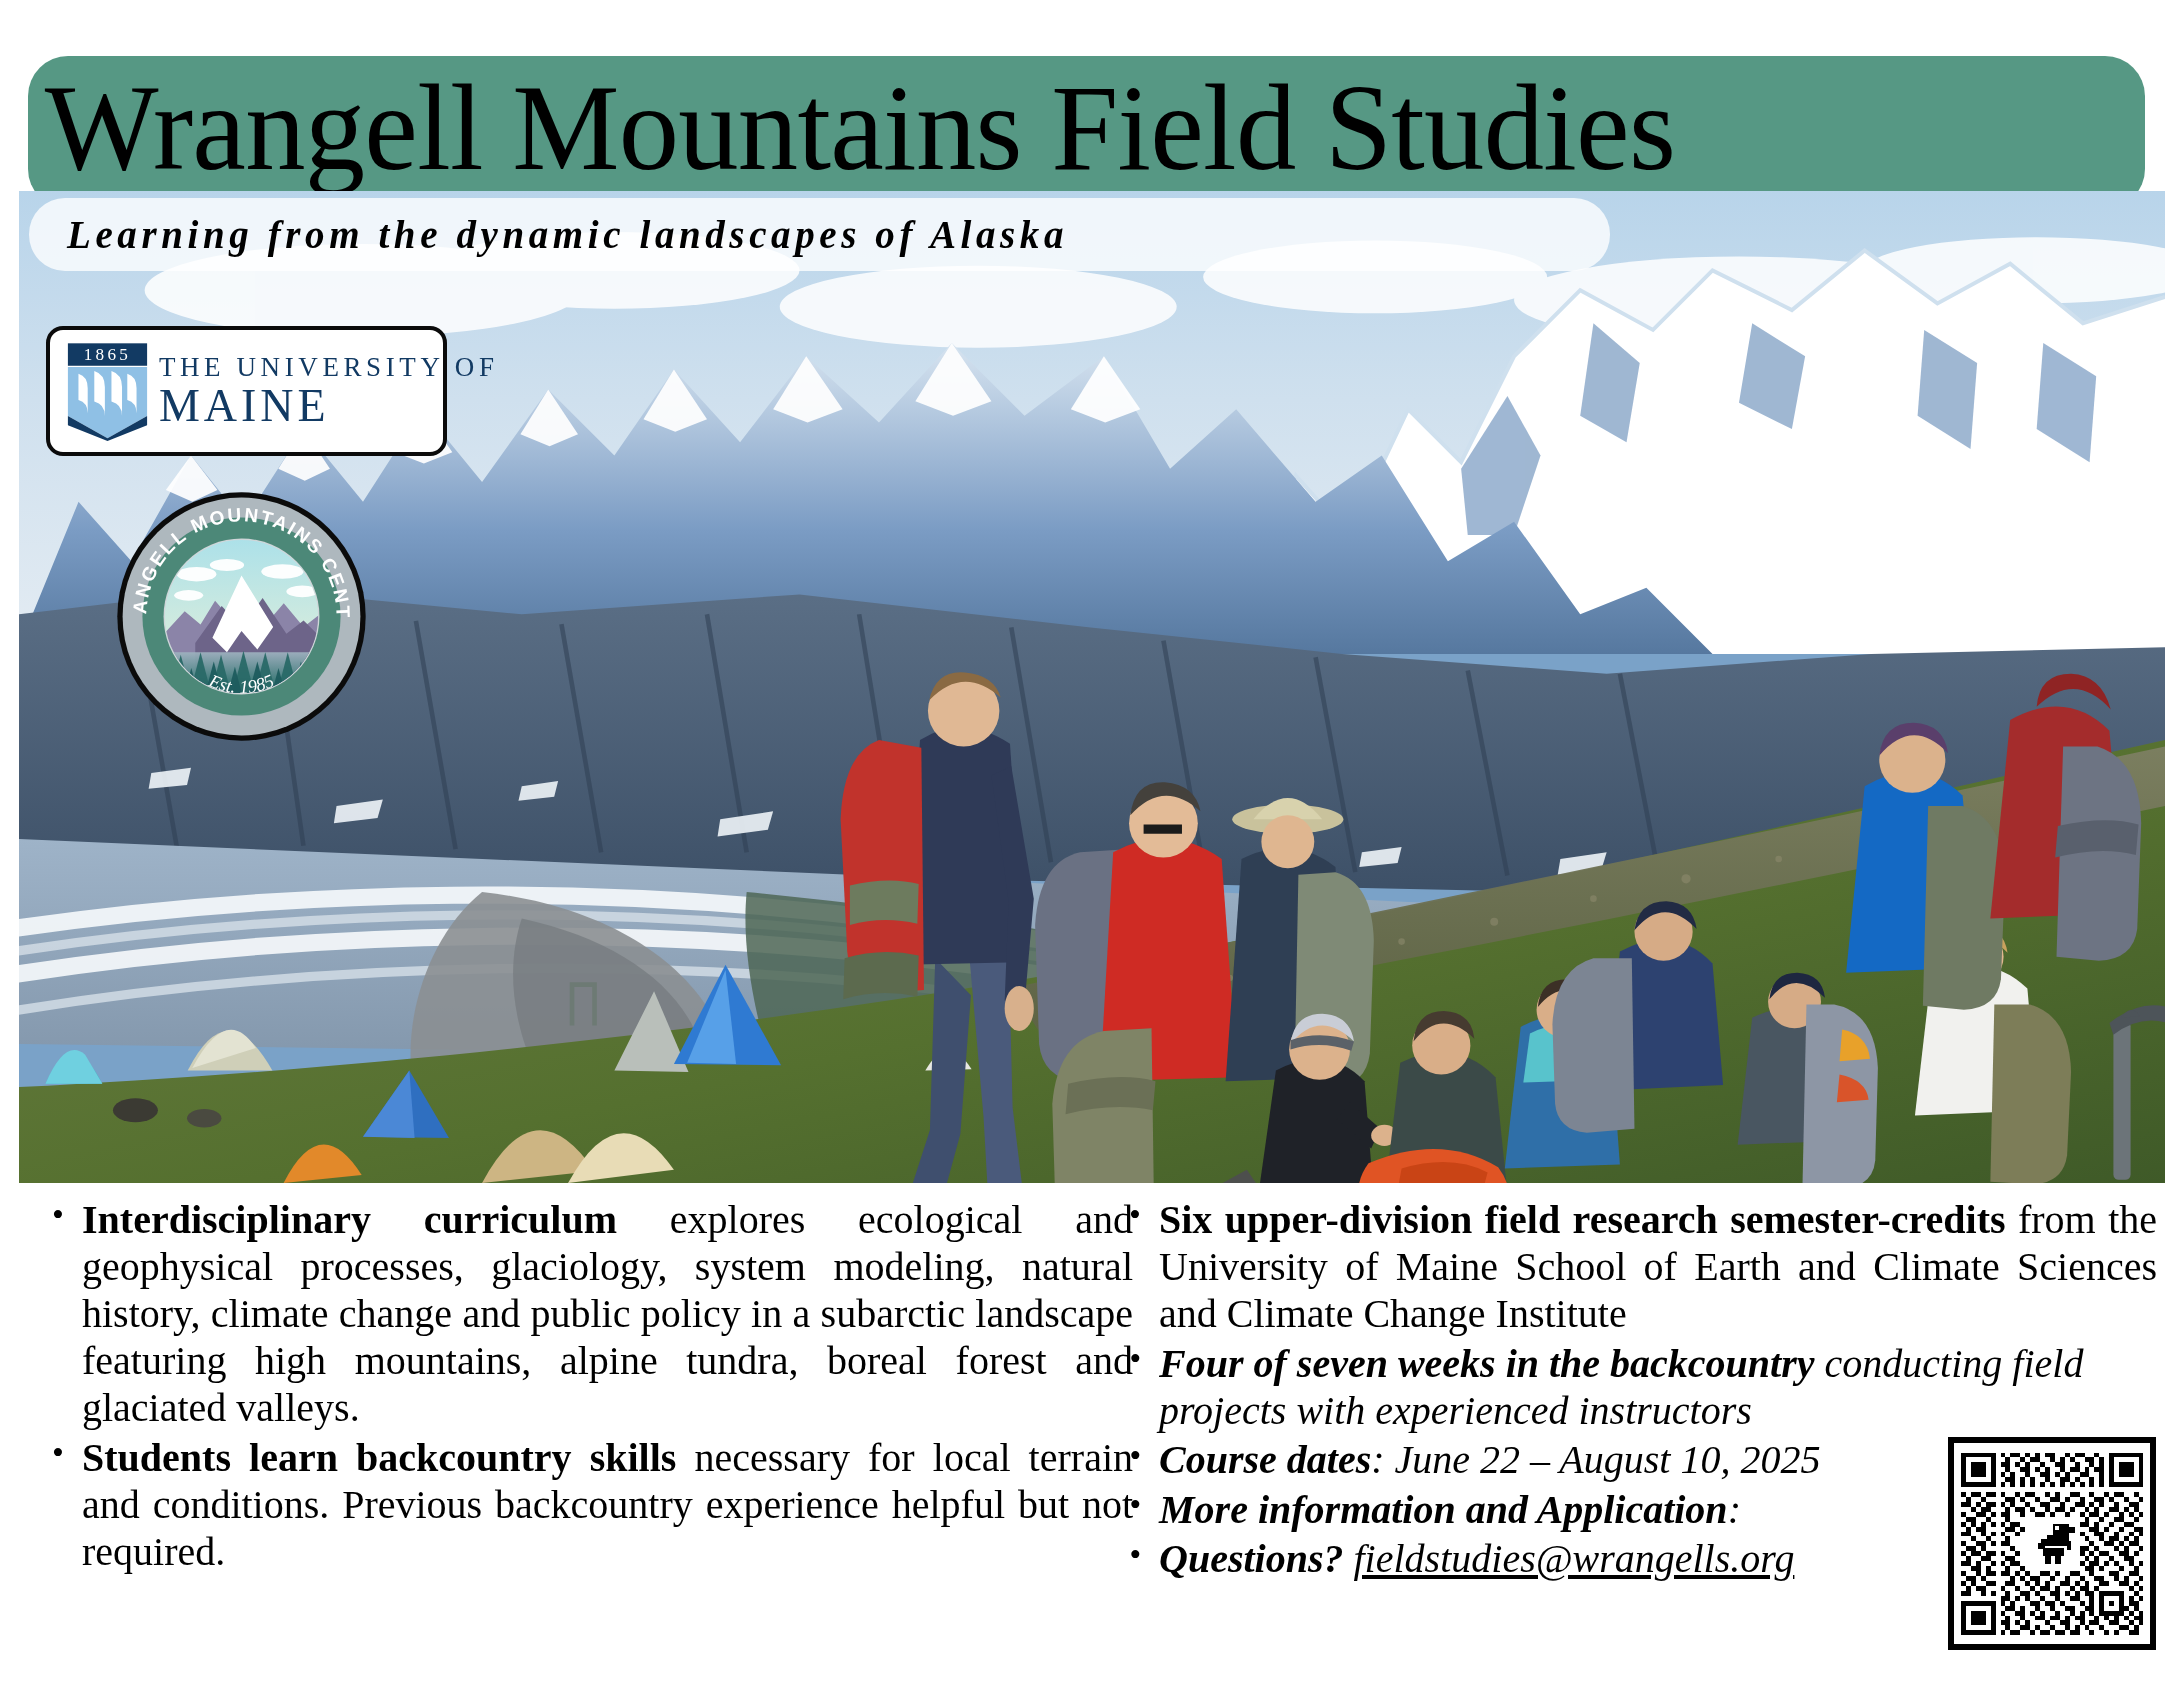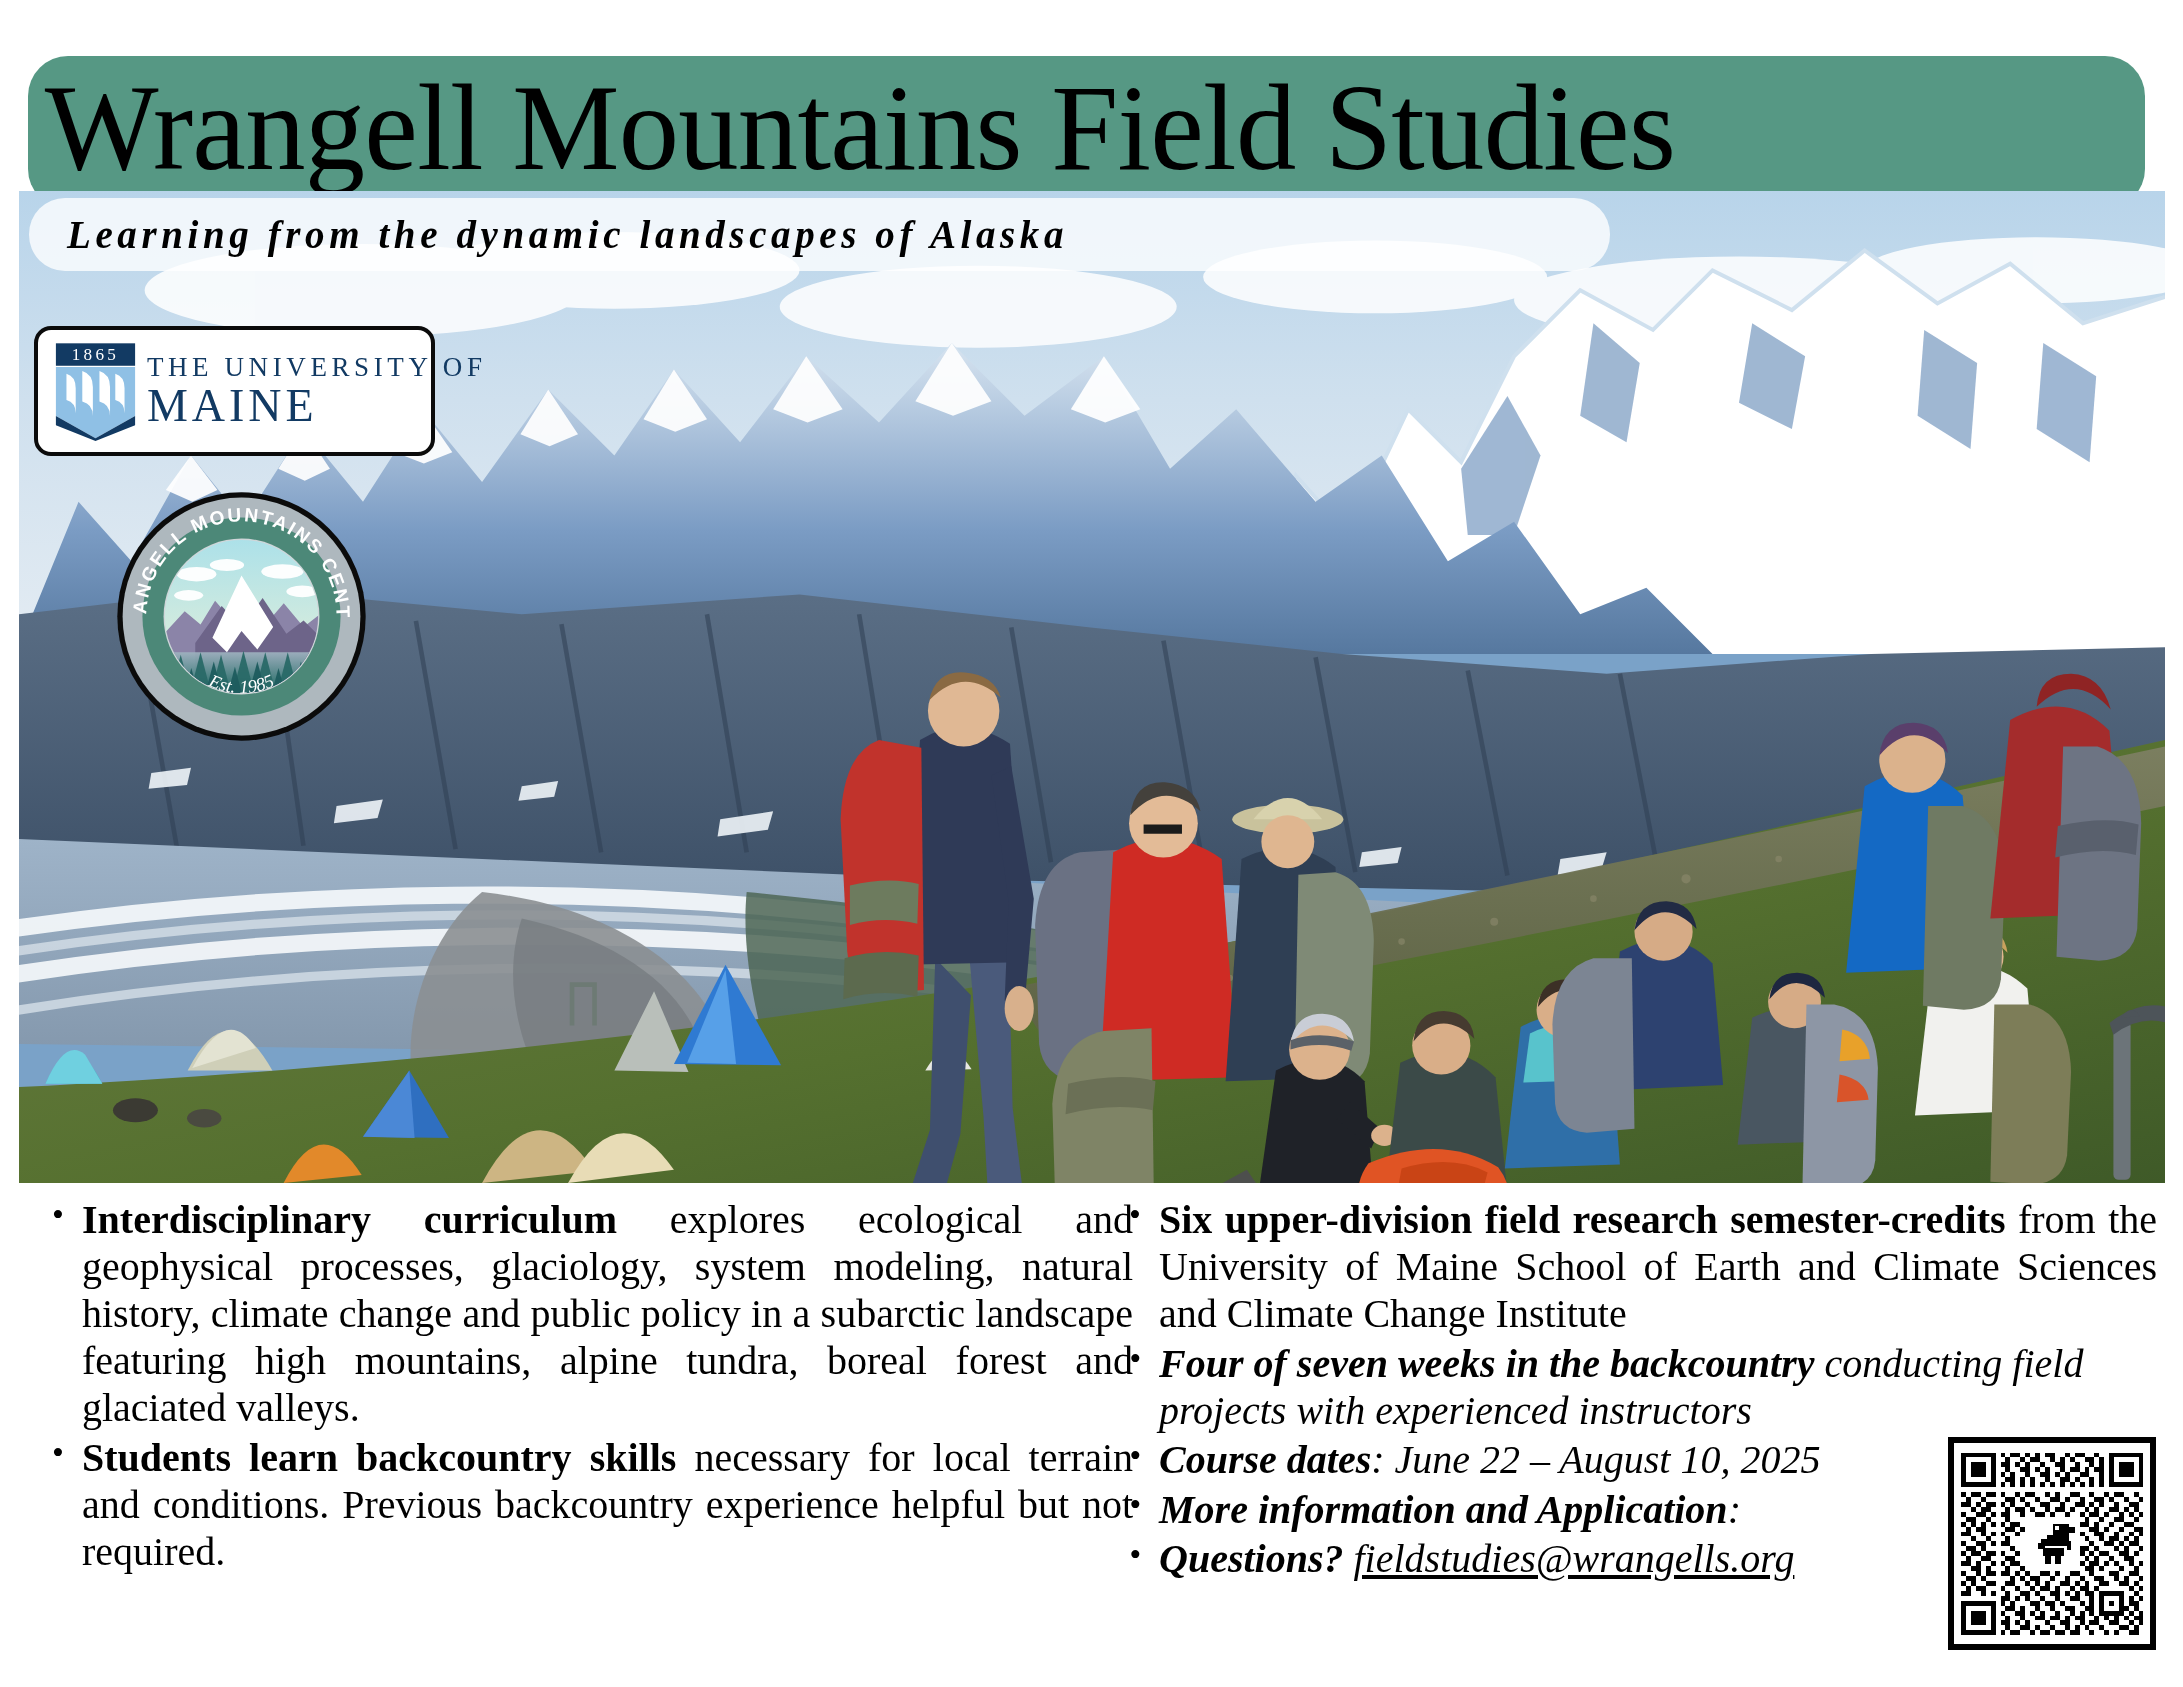--- a/index.html
+++ b/index.html
@@ -76,21 +76,21 @@
     font-weight: 700;
     font-size: 39px;
     letter-spacing: 4.6px;
     color: #000;
     white-space: nowrap;
   }
 
   
   #umaine-logo {
     position: absolute;
-    left: 34px;
+    left: 46px;
     top: 326px;
     width: 401px;
     height: 130px;
     background: #ffffff;
     border: 4.6px solid #0b0b0b;
     border-radius: 17px;
     box-sizing: border-box;
     display: flex;
     align-items: center;
     padding: 0 10.6px 0 14.6px;

